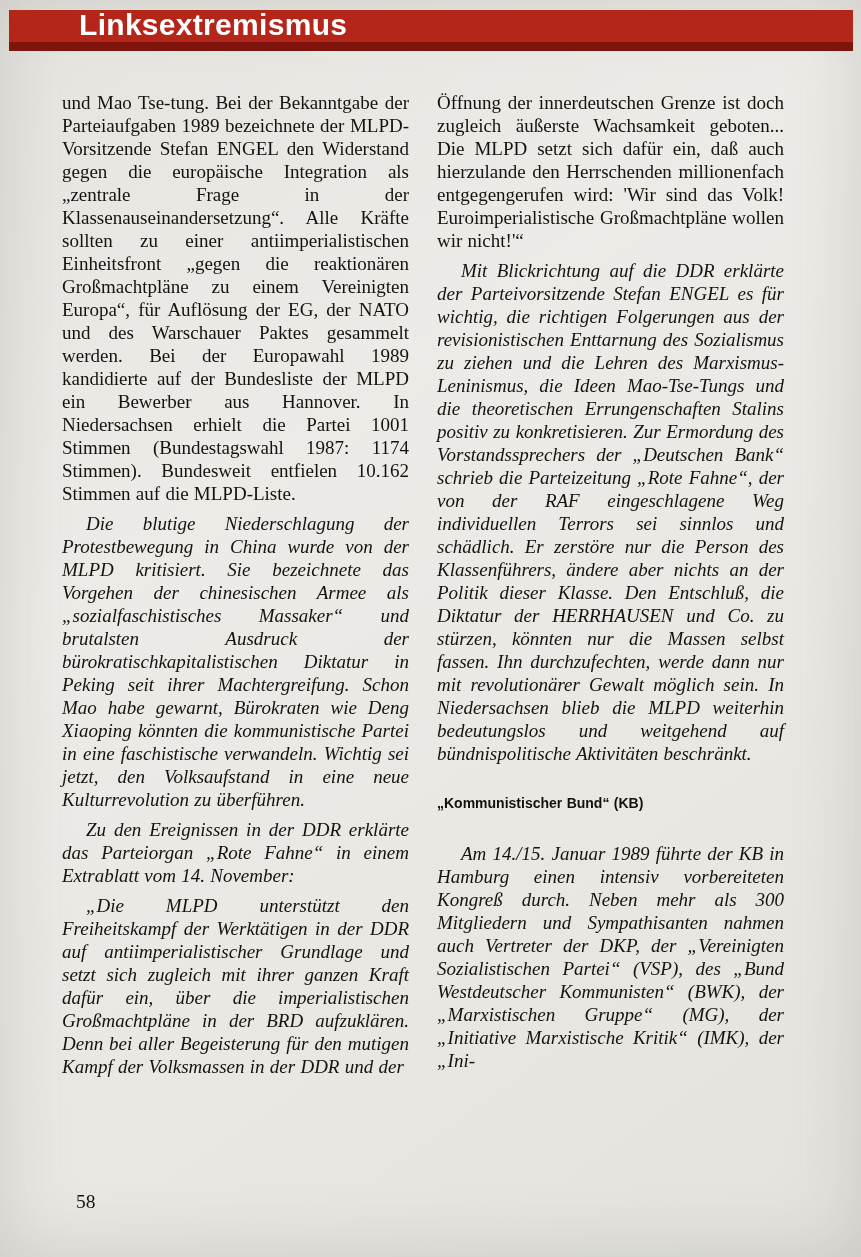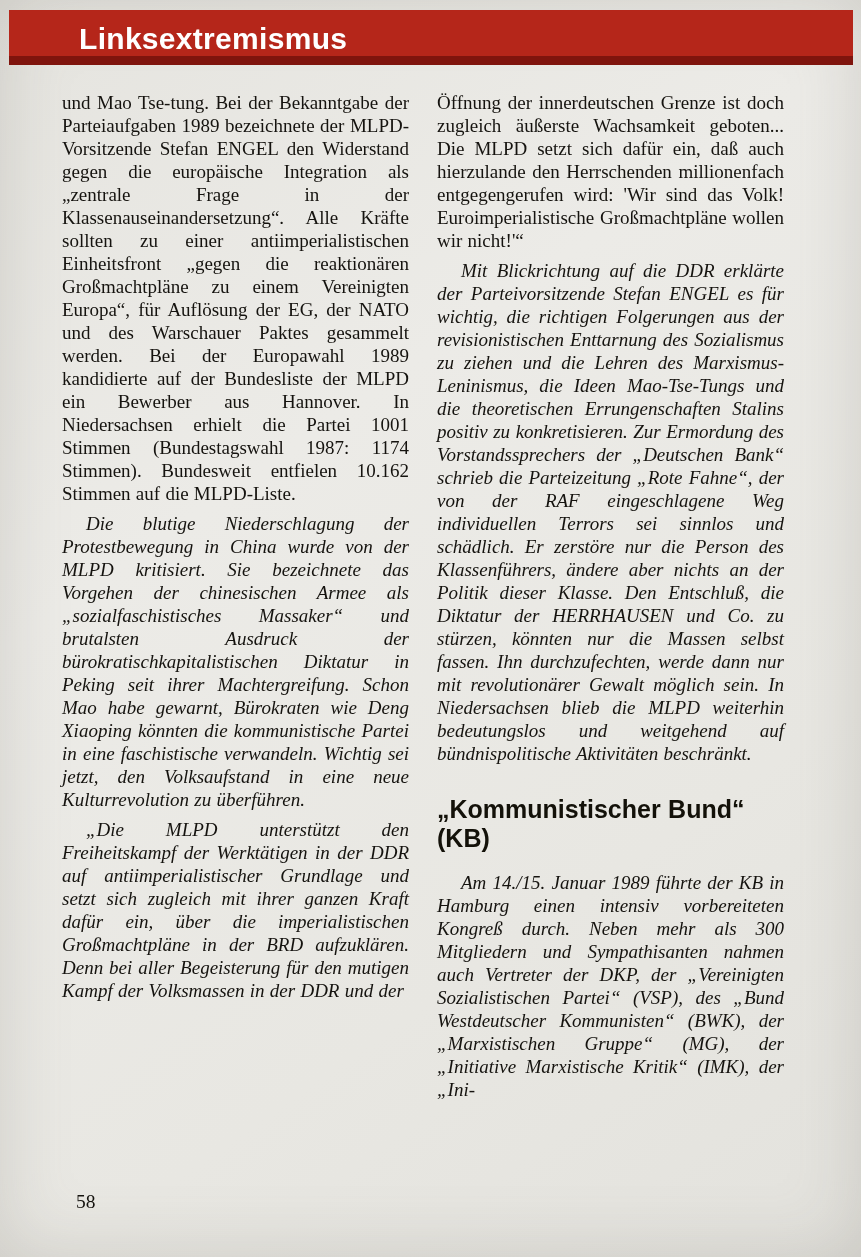--- a/index.html
+++ b/index.html
@@ -22,25 +22,25 @@
     height: 1257px;
     background: linear-gradient(145deg, #e5e4df 0%, #ecebe7 35%, #e8e7e2 70%, #e3e2dd 100%);
     box-shadow: inset 0 0 70px rgba(110, 105, 95, 0.22);
   }
 
   .banner {
     position: absolute;
     left: 9px;
     top: 10px;
     width: 844px;
-    height: 55px;
+    height: 41px;
     background: #b5261a;
     border-bottom: 9px solid #7f140d;
     display: flex;
-    align-items: flex-end;
+    align-items: flex-start;
   }
 
   .banner-title {
     font-family: "Liberation Sans", sans-serif;
     font-weight: bold;
     font-size: 30px;
     color: #ffffff;
     padding-left: 70px;
     letter-spacing: 0.3px;
     line-height: 1;
@@ -76,25 +76,25 @@
     font-style: italic;
   }
 
   .col p.noindent {
     text-indent: 0;
   }
 
   .subhead {
     font-family: "Liberation Sans", sans-serif;
     font-weight: bold;
-    font-size: 25px;
+    font-size: 14px;
     line-height: 1.15;
     text-align: left;
     margin-top: 30px;
-    margin-bottom: 18px;
+    margin-bottom: 31px;
     color: #131109;
   }
 
   .page-number {
     position: absolute;
     left: 76px;
     top: 1192px;
     font-size: 19.5px;
     line-height: 1;
   }
@@ -106,20 +106,21 @@
 
   <header class="banner">
     <h1 class="banner-title">Linksextremismus</h1>
   </header>
 
   <main class="columns">
 
     <div class="col">
       <p class="noindent">und Mao Tse-tung. Bei der Bekanntgabe der Parteiaufgaben 1989 bezeichnete der MLPD-Vorsitzende Stefan ENGEL den Widerstand gegen die europäische Integration als „zentrale Frage in der Klassenauseinandersetzung“. Alle Kräfte sollten zu einer antiimperialistischen Einheitsfront „gegen die reaktionären Großmachtpläne zu einem Vereinigten Europa“, für Auflösung der EG, der NATO und des Warschauer Paktes gesammelt werden. Bei der Europawahl 1989 kandidierte auf der Bundesliste der MLPD ein Bewerber aus Hannover. In Niedersachsen erhielt die Partei 1001 Stimmen (Bundestagswahl 1987: 1174 Stimmen). Bundesweit entfielen 10.162 Stimmen auf die MLPD-Liste.</p>
       <p>Die blutige Niederschlagung der Protestbewegung in China wurde von der MLPD kritisiert. Sie bezeichnete das Vorgehen der chinesischen Armee als „sozialfaschistisches Massaker“ und brutalsten Ausdruck der bürokratischkapitalistischen Diktatur in Peking seit ihrer Machtergreifung. Schon Mao habe gewarnt, Bürokraten wie Deng Xiaoping könnten die kommunistische Partei in eine faschistische verwandeln. Wichtig sei jetzt, den Volksaufstand in eine neue Kulturrevolution zu überführen.</p>
+      <p>Zu den Ereignissen in der DDR erklärte das Parteiorgan „Rote Fahne“ in einem Extrablatt vom 14. November:</p>
       <p>„Die MLPD unterstützt den Freiheitskampf der Werktätigen in der DDR auf antiimperialistischer Grundlage und setzt sich zugleich mit ihrer ganzen Kraft dafür ein, über die imperialistischen Großmachtpläne in der BRD aufzuklären. Denn bei aller Begeisterung für den mutigen Kampf der Volksmassen in der DDR und der</p>
     </div>
 
     <div class="col">
       <p class="noindent">Öffnung der innerdeutschen Grenze ist doch zugleich äußerste Wachsamkeit geboten... Die MLPD setzt sich dafür ein, daß auch hierzulande den Herrschenden millionenfach entgegengerufen wird: 'Wir sind das Volk! Euroimperialistische Großmachtpläne wollen wir nicht!'“</p>
       <p>Mit Blickrichtung auf die DDR erklärte der Parteivorsitzende Stefan ENGEL es für wichtig, die richtigen Folgerungen aus der revisionistischen Enttarnung des Sozialismus zu ziehen und die Lehren des Marxismus-Leninismus, die Ideen Mao-Tse-Tungs und die theoretischen Errungenschaften Stalins positiv zu konkretisieren. Zur Ermordung des Vorstandssprechers der „Deutschen Bank“ schrieb die Parteizeitung „Rote Fahne“, der von der RAF eingeschlagene Weg individuellen Terrors sei sinnlos und schädlich. Er zerstöre nur die Person des Klassenführers, ändere aber nichts an der Politik dieser Klasse. Den Entschluß, die Diktatur der HERRHAUSEN und Co. zu stürzen, könnten nur die Massen selbst fassen. Ihn durchzufechten, werde dann nur mit revolutionärer Gewalt möglich sein. In Niedersachsen blieb die MLPD weiterhin bedeutungslos und weitgehend auf bündnispolitische Aktivitäten beschränkt.</p>
       <h2 class="subhead">„Kommunistischer Bund“ (KB)</h2>
       <p>Am 14./15. Januar 1989 führte der KB in Hamburg einen intensiv vorbereiteten Kongreß durch. Neben mehr als 300 Mitgliedern und Sympathisanten nahmen auch Vertreter der DKP, der „Vereinigten Sozialistischen Partei“ (VSP), des „Bund Westdeutscher Kommunisten“ (BWK), der „Marxistischen Gruppe“ (MG), der „Initiative Marxistische Kritik“ (IMK), der „Ini-</p>
     </div>
 

